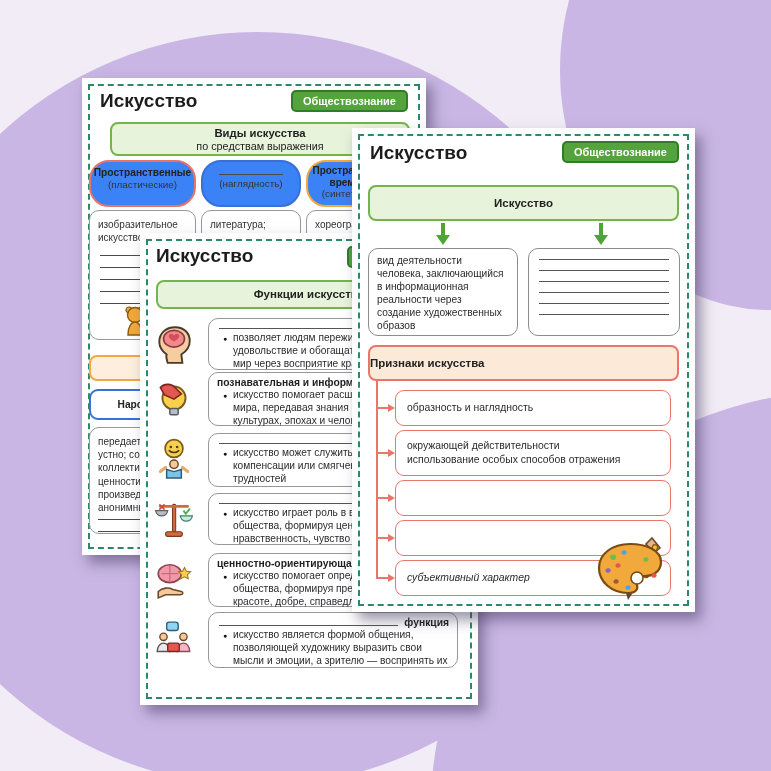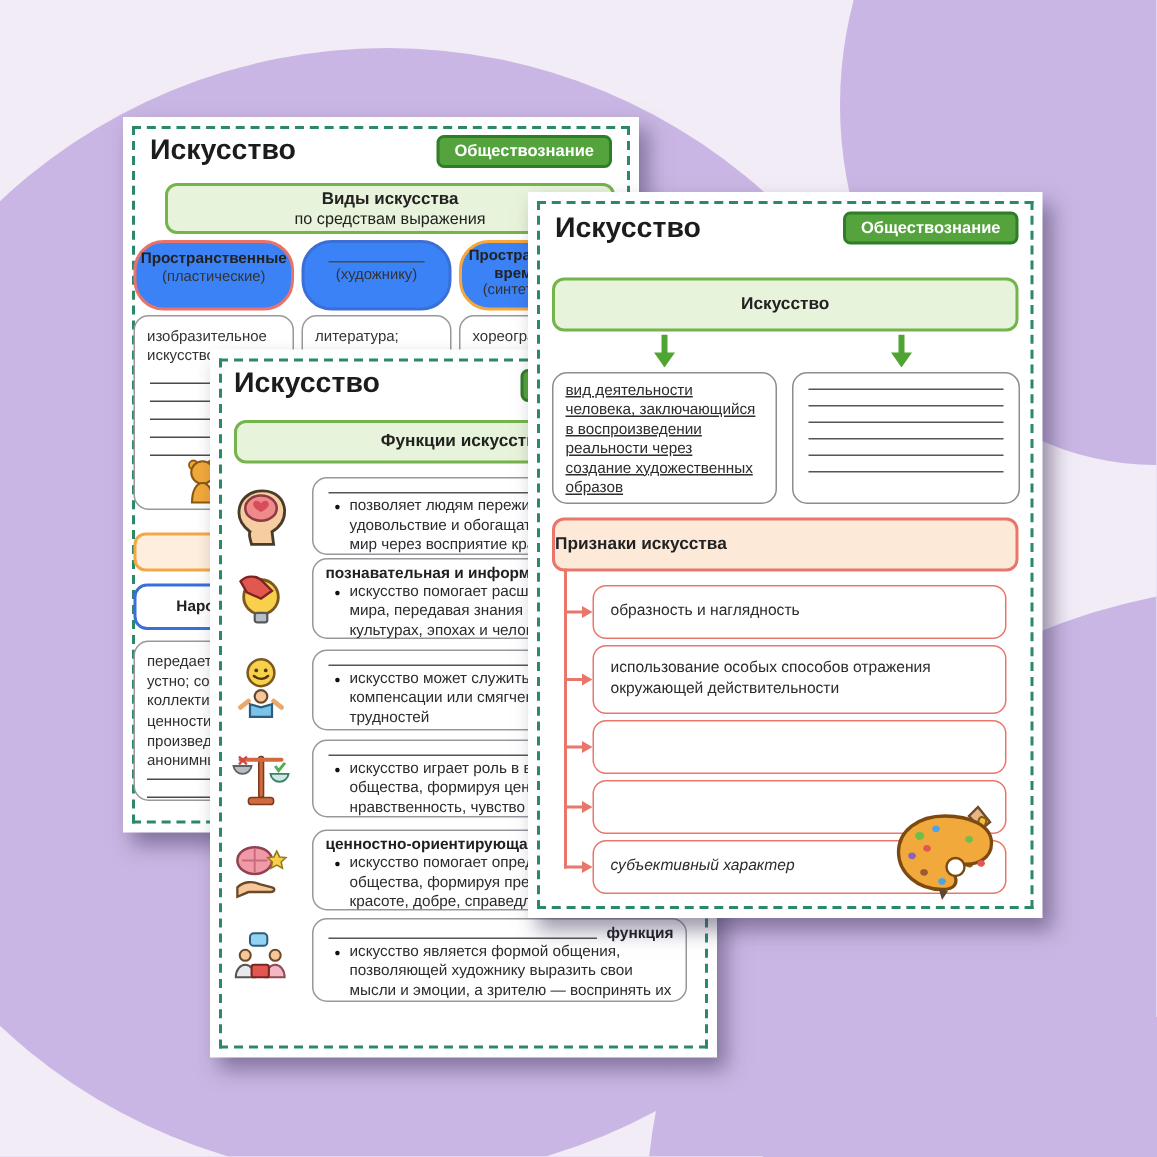--- a/index.html
+++ b/index.html
@@ -75,21 +75,21 @@
       <div style="font-weight:bold;font-size:11.3px;line-height:14px;">Виды искусства</div>
       <div style="font-size:10.8px;line-height:13px;">по средствам выражения</div>
     </div>
 
     <div class="tribox" style="left:7px;top:82px;width:107px;height:47px;border-color:#e8736b;">
       <div class="tri-title">Пространственные</div>
       <div class="tri-sub">(пластические)</div>
     </div>
     <div class="tribox" style="left:119px;top:82px;width:100px;height:47px;border-color:#3a6fd8;">
       <div class="uline" style="width:64px;margin:7px auto 3px auto;"></div>
-      <div class="tri-sub">(художнику)</div>
+      <div class="tri-sub">(наглядность)</div>
     </div>
     <div class="tribox" style="left:224px;top:82px;width:104px;height:47px;border-color:#f5a83c;padding-top:3px;">
       <div class="tri-title" style="font-size:10px;">Пространственно-</div>
       <div class="tri-title" style="font-size:10px;">временные</div>
       <div class="tri-sub" style="font-size:9.8px;">(синтетические)</div>
     </div>
 
     <div class="gbox cell" style="left:7px;top:132px;width:107px;height:130px;padding:8px;">
       <div class="cell-txt">изобразительное искусство;</div>
       <div class="uline"></div>
@@ -294,24 +294,24 @@
 
     <svg class="arrow-down" style="left:84px;top:95px;" width="14" height="22" viewBox="0 0 14 22">
       <rect x="5" y="0" width="4" height="13" fill="#4fa433"></rect>
         <path d="M0 12h14l-7 10z" fill="#4fa433"></path>
     </svg>
     <svg class="arrow-down" style="left:242px;top:95px;" width="14" height="22" viewBox="0 0 14 22">
       <rect x="5" y="0" width="4" height="13" fill="#4fa433"></rect>
         <path d="M0 12h14l-7 10z" fill="#4fa433"></path>
     </svg>
 
-    <div class="defbox" style="left:16px;top:120px;width:150px;height:88px;padding:6px 8px;text-decoration:underline;">
+    <div class="defbox" style="left:16px;top:120px;width:150px;height:88px;padding:6px 8px;">
       <div class="def-line">вид деятельности</div>
       <div class="def-line">человека, заключающийся</div>
-      <div class="def-line">в воспроизведении</div>
+      <div class="def-line">в информационная</div>
       <div class="def-line">реальности через</div>
       <div class="def-line">создание художественных</div>
       <div class="def-line">образов</div>
     </div>
     <div class="defbox blank" style="left:176px;top:120px;width:152px;height:88px;">
       <div class="uline"></div>
       <div class="uline"></div>
       <div class="uline"></div>
       <div class="uline"></div>
       <div class="uline"></div>
@@ -324,22 +324,22 @@
 
     <div class="tree-h" style="top:279px;"></div>
     <div class="tree-a" style="top:275.5px;"></div>
     <div class="fbox" style="top:262px;height:36px;line-height:33px;">
       <span>образность и наглядность</span>
     </div>
 
     <div class="tree-h" style="top:324px;"></div>
     <div class="tree-a" style="top:320.5px;"></div>
     <div class="fbox" style="top:302px;height:46px;padding-top:8px;line-height:13.5px;">
+      <div>окружающей действительности</div>
       <div>использование особых способов отражения</div>
-      <div>окружающей действительности</div>
     </div>
 
     <div class="tree-h" style="top:369px;"></div>
     <div class="tree-a" style="top:365.5px;"></div>
     <div class="fbox" style="top:352px;height:36px;line-height:33px;">
       <span></span>
     </div>
 
     <div class="tree-h" style="top:409px;"></div>
     <div class="tree-a" style="top:405.5px;"></div>

